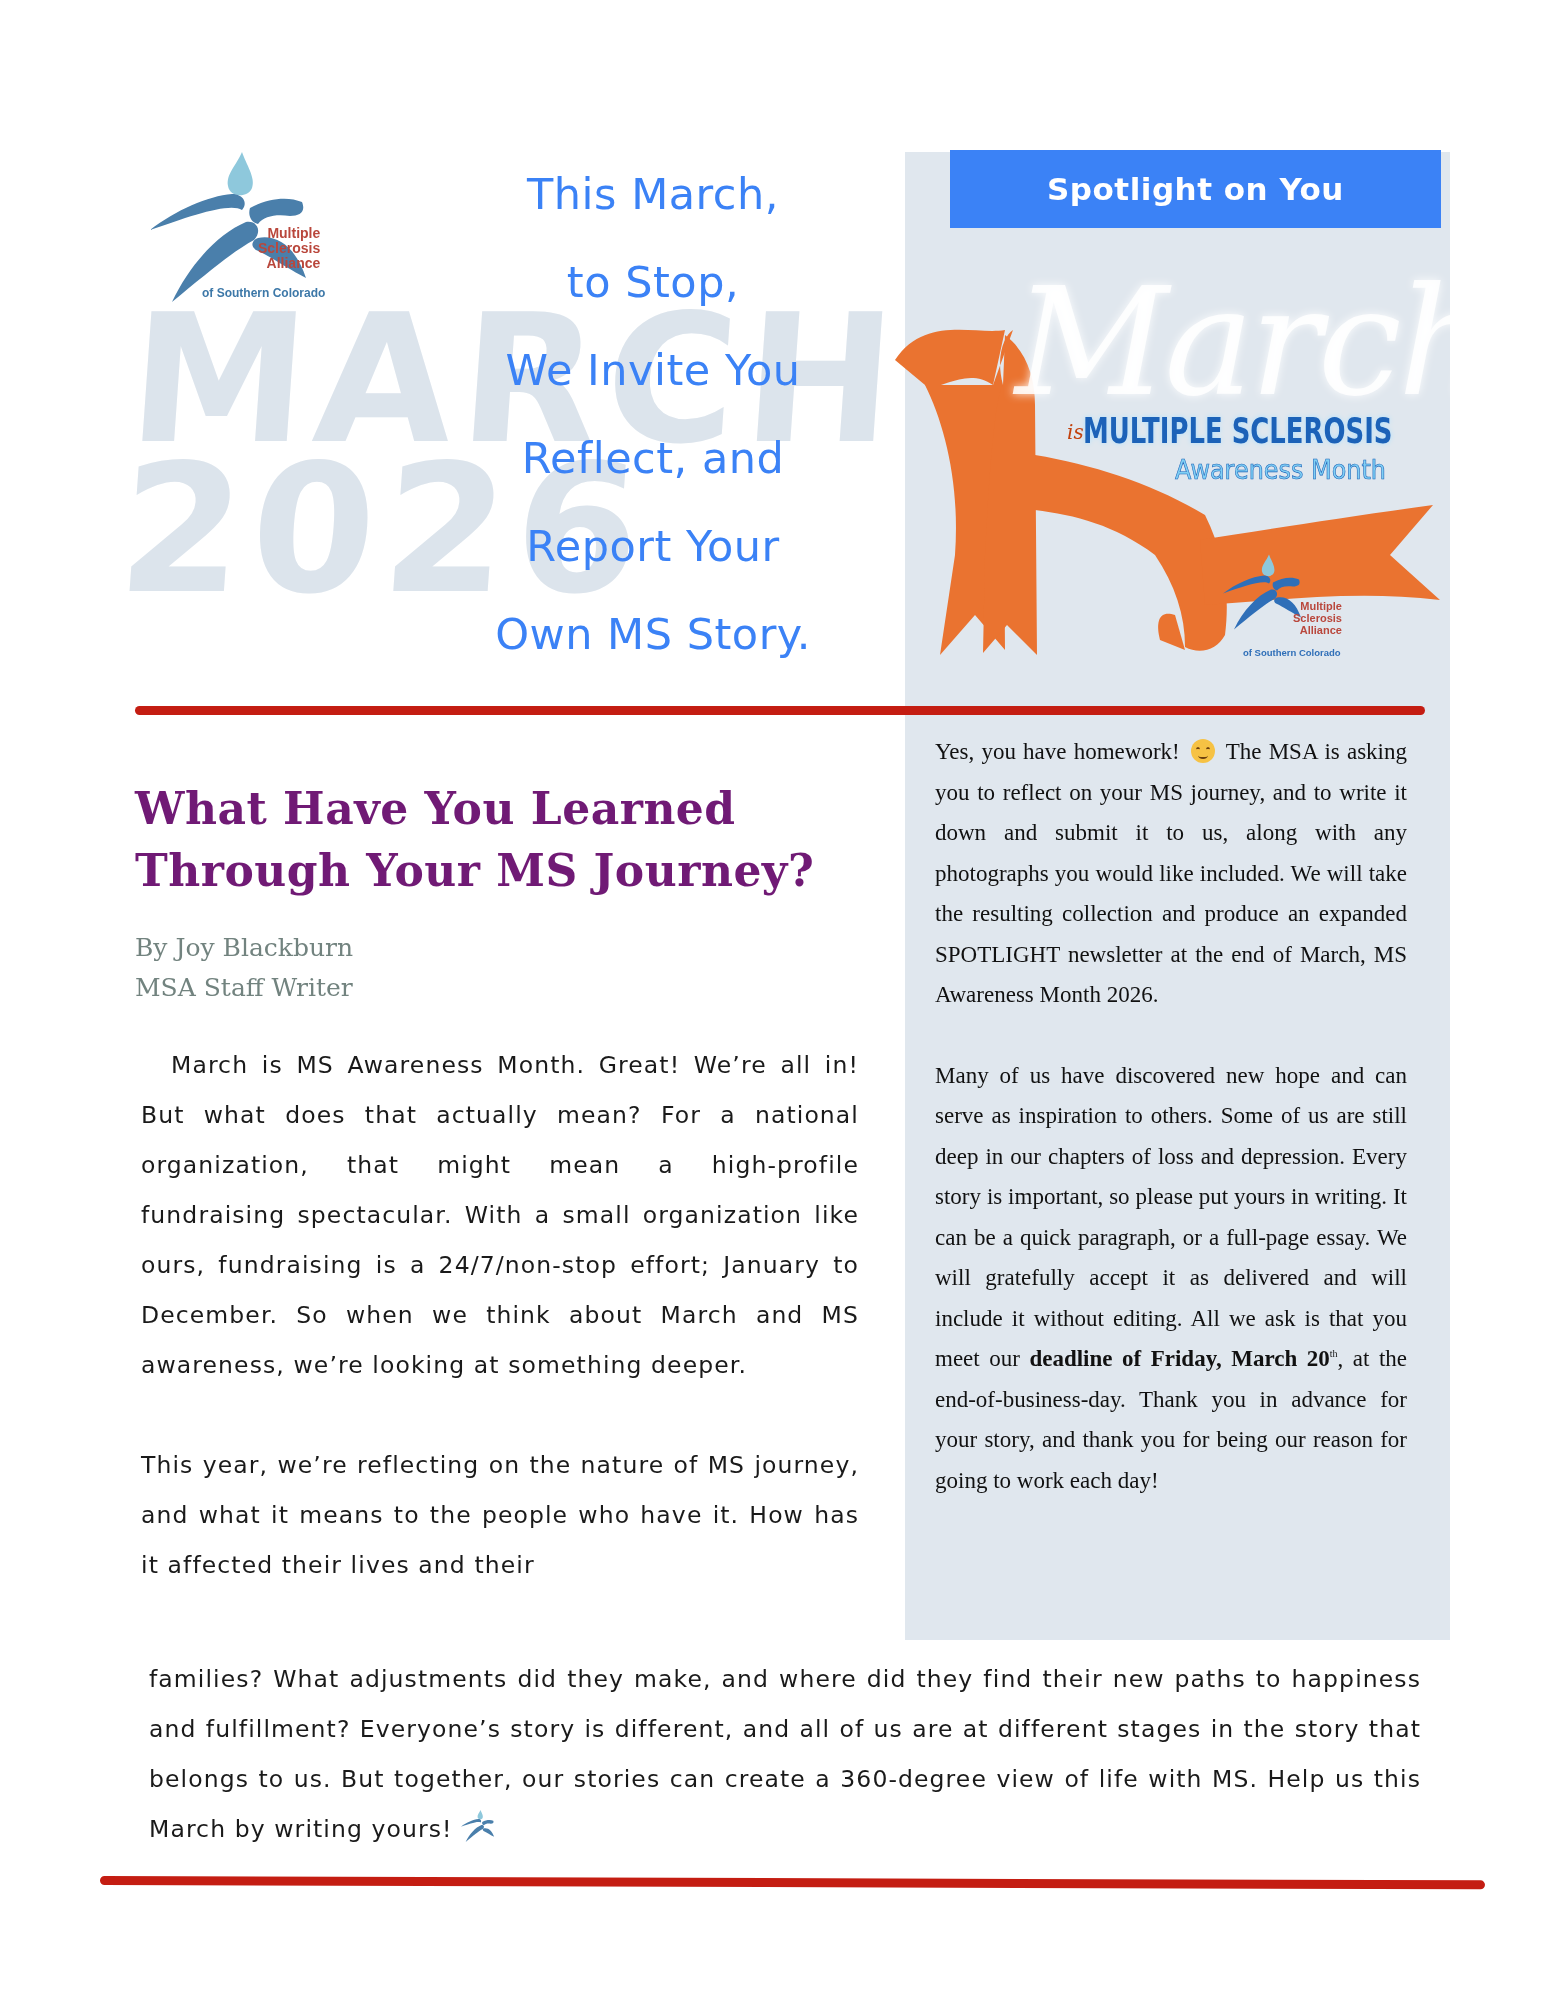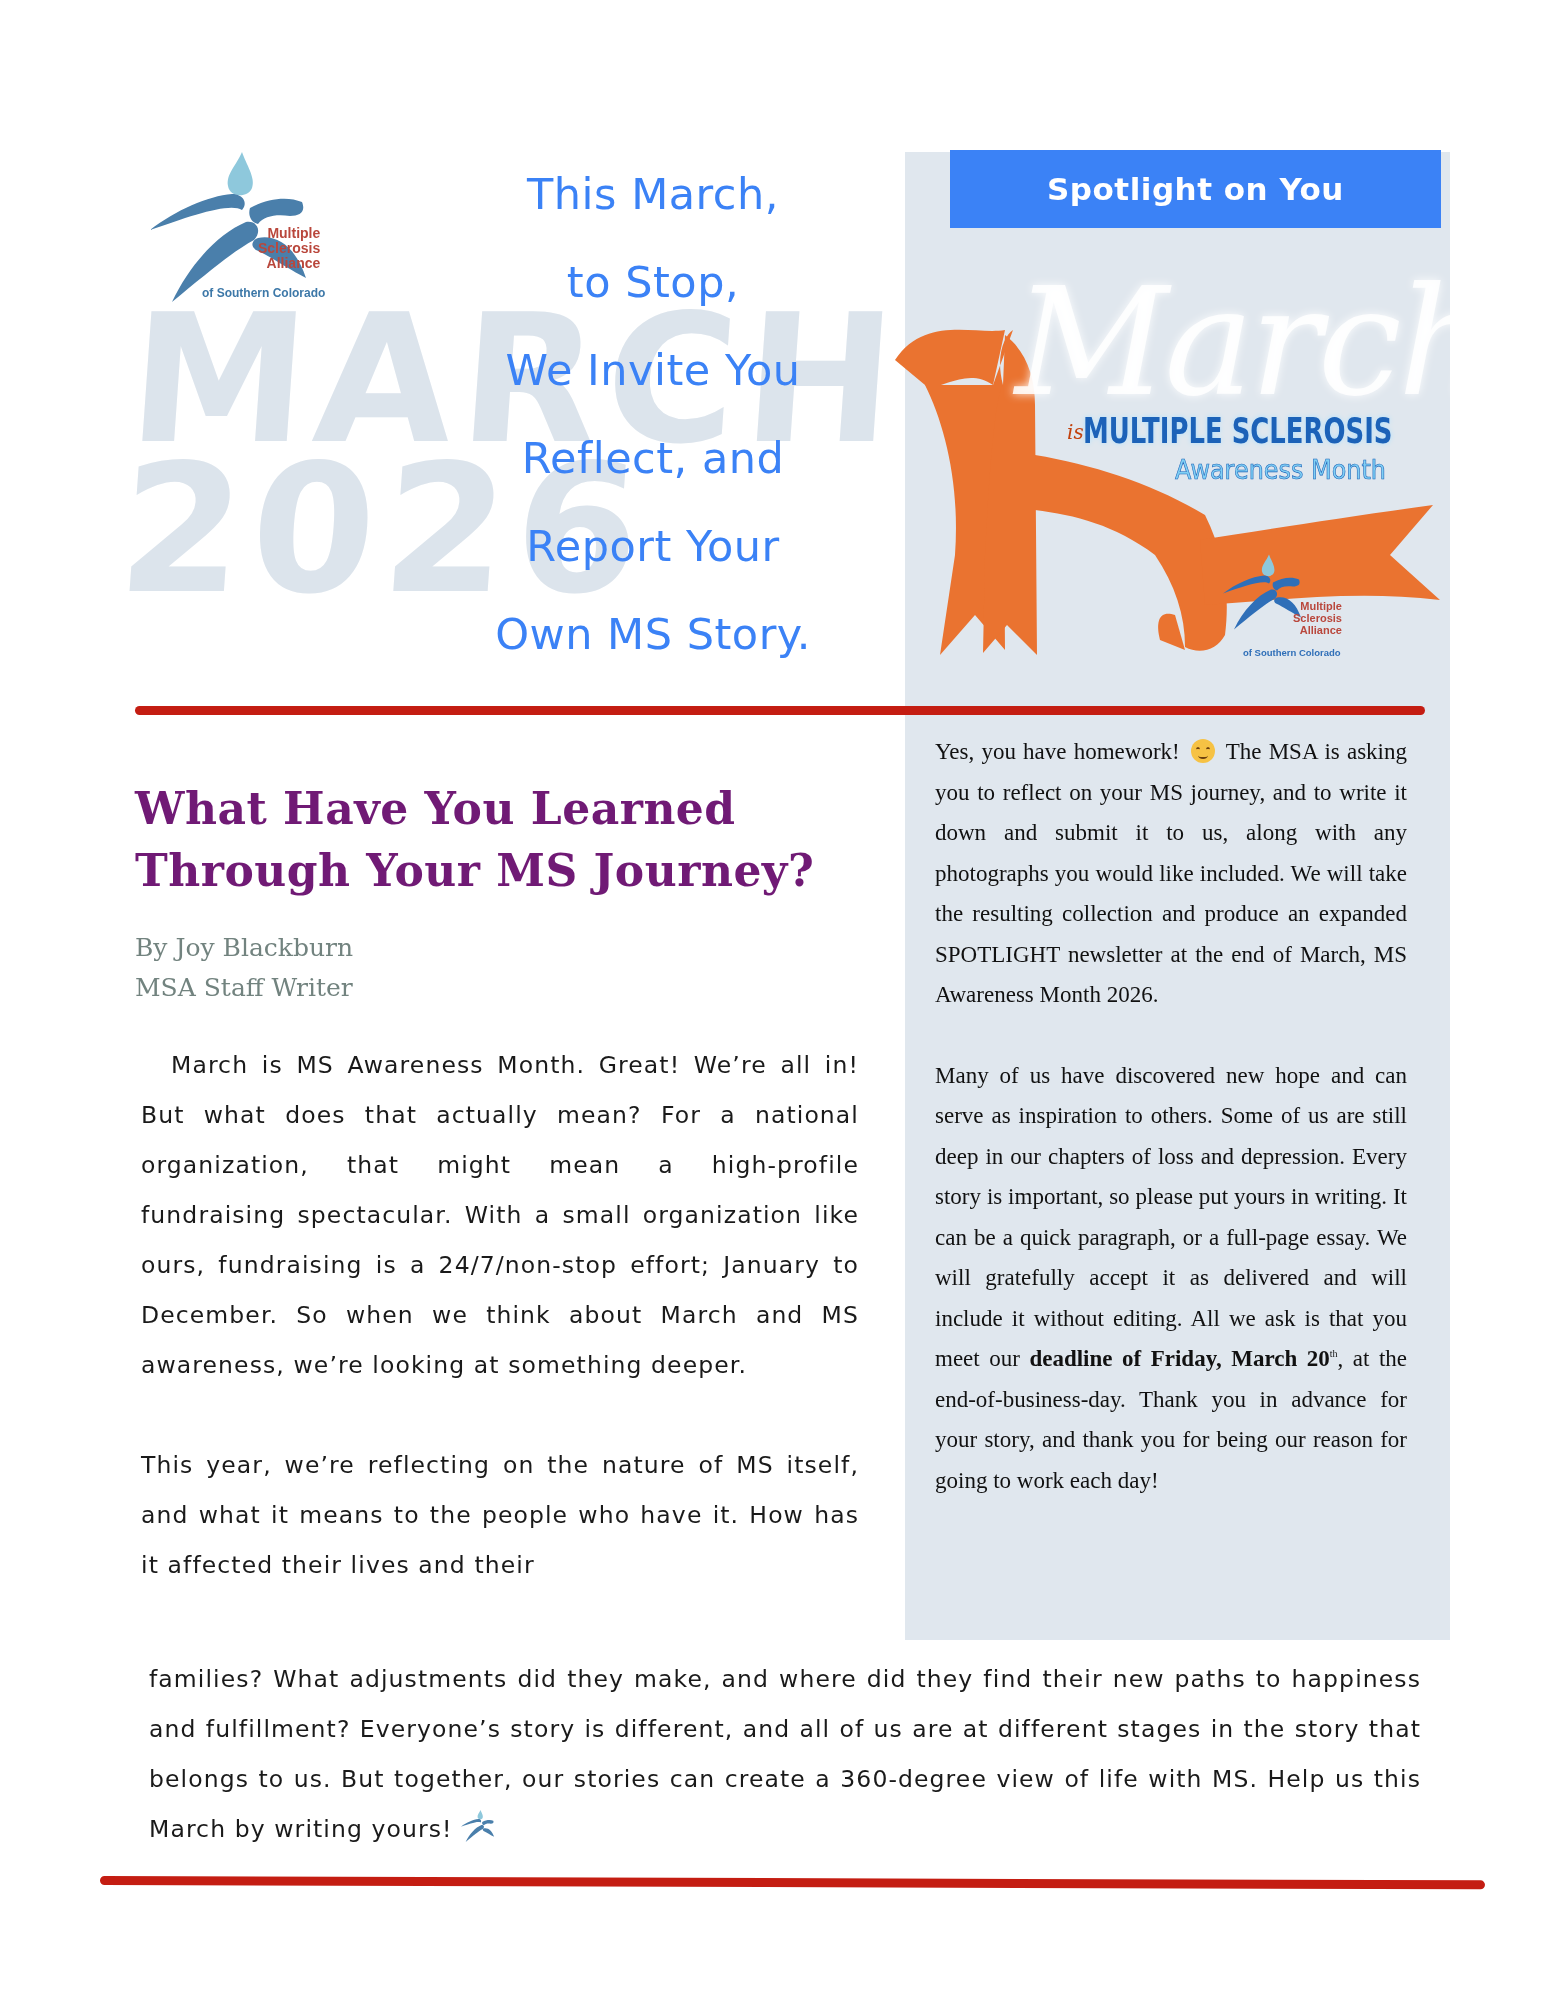--- a/index.html
+++ b/index.html
@@ -135,21 +135,21 @@
 
 <div class="abs title">What Have You Learned Through Your MS Journey?</div>
 <div class="abs byline">
   <div>By Joy Blackburn</div>
   <div>MSA Staff Writer</div>
 </div>
 
 <div class="abs body-left">
   <p class="indent">March is MS Awareness Month. Great! We’re all in! But what does that actually mean? For a national organization, that might mean a high-profile fundraising spectacular. With a small organization like ours, fundraising is a 24/7/non-stop effort; January to December. So when we think about March and MS awareness, we’re looking at something deeper.</p>
   <div class="gap"></div>
-  <p>This year, we’re reflecting on the nature of MS itself, and what it means to the people who have it. How has it affected their lives and their</p>
+  <p>This year, we’re reflecting on the nature of MS journey, and what it means to the people who have it. How has it affected their lives and their</p>
 </div>
 
 <div class="abs body-full">
   <p><span>families? What adjustments did they make, and where did they find their new paths to happiness and fulfillment? Everyone’s story is different, and all of us are at different stages in the story that belongs to us. But together, our stories can create a 360-degree view of life with MS. Help us this March by writing yours!</span><span class="inline-logo"><svg width="34" height="34" viewBox="0 0 160 150">
           <path d="M92 0 C86 14 76 22 78 34 C80 46 98 46 102 36 C106 26 96 12 92 0 Z" fill="#8ec8dc"></path>
           <path d="M0 78 C26 58 58 44 82 42 C94 42 98 52 92 58 C80 50 40 64 0 78 Z" fill="#4a7fab"></path>
           <path d="M22 150 C40 112 68 82 96 70 C108 68 112 80 104 88 C82 100 56 122 22 150 Z" fill="#4a7fab"></path>
           <path d="M100 56 C118 46 138 44 152 50 C156 60 150 64 140 64 C126 62 114 64 108 72 C100 70 98 62 100 56 Z" fill="#4a7fab"></path>
           <path d="M108 86 C128 82 146 96 156 126 C140 118 120 104 106 98 C100 94 102 88 108 86 Z" fill="#4a7fab"></path>
         </svg></span></p>

